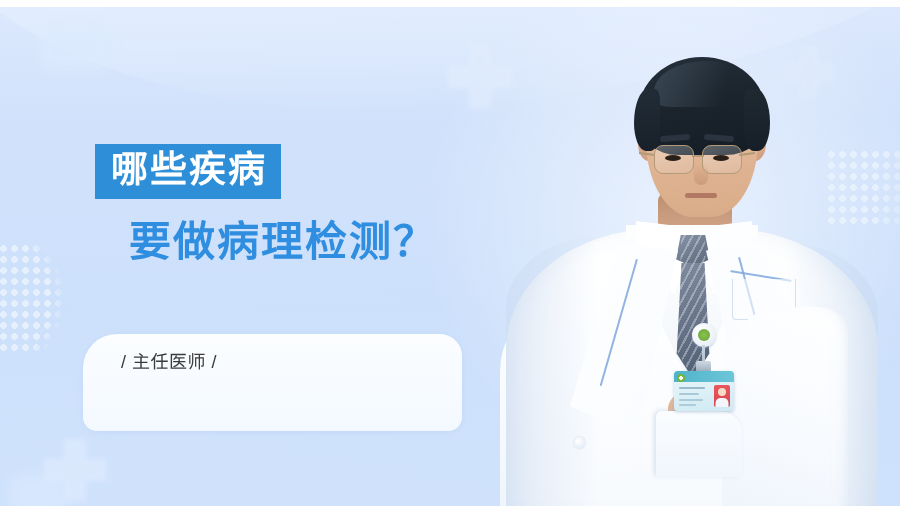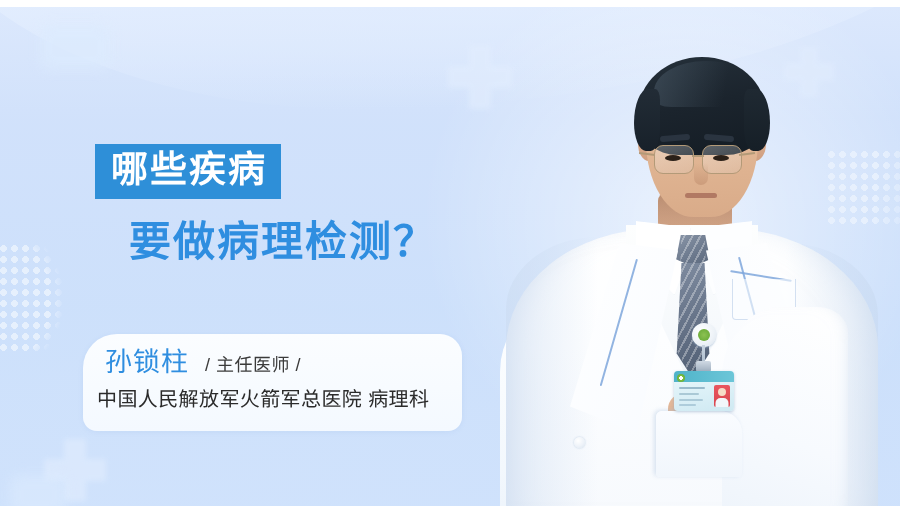--- a/index.html
+++ b/index.html
@@ -494,19 +494,17 @@
 
   <div class="title-wrap">
     <div class="title-line1">
       <span>哪些疾病</span>
     </div>
     <div class="title-line2">要做病理检测？</div>
   </div>
 
   <div class="info-panel">
     <div class="info-row1">
-      <span class="doc-name">孙锁柱</span>
       <span class="doc-title">/ 主任医师 /</span>
     </div>
-    <div class="info-row2">中国人民解放军火箭军总医院 病理科</div>
   </div>
 
 </div>
 
 </body></html>

